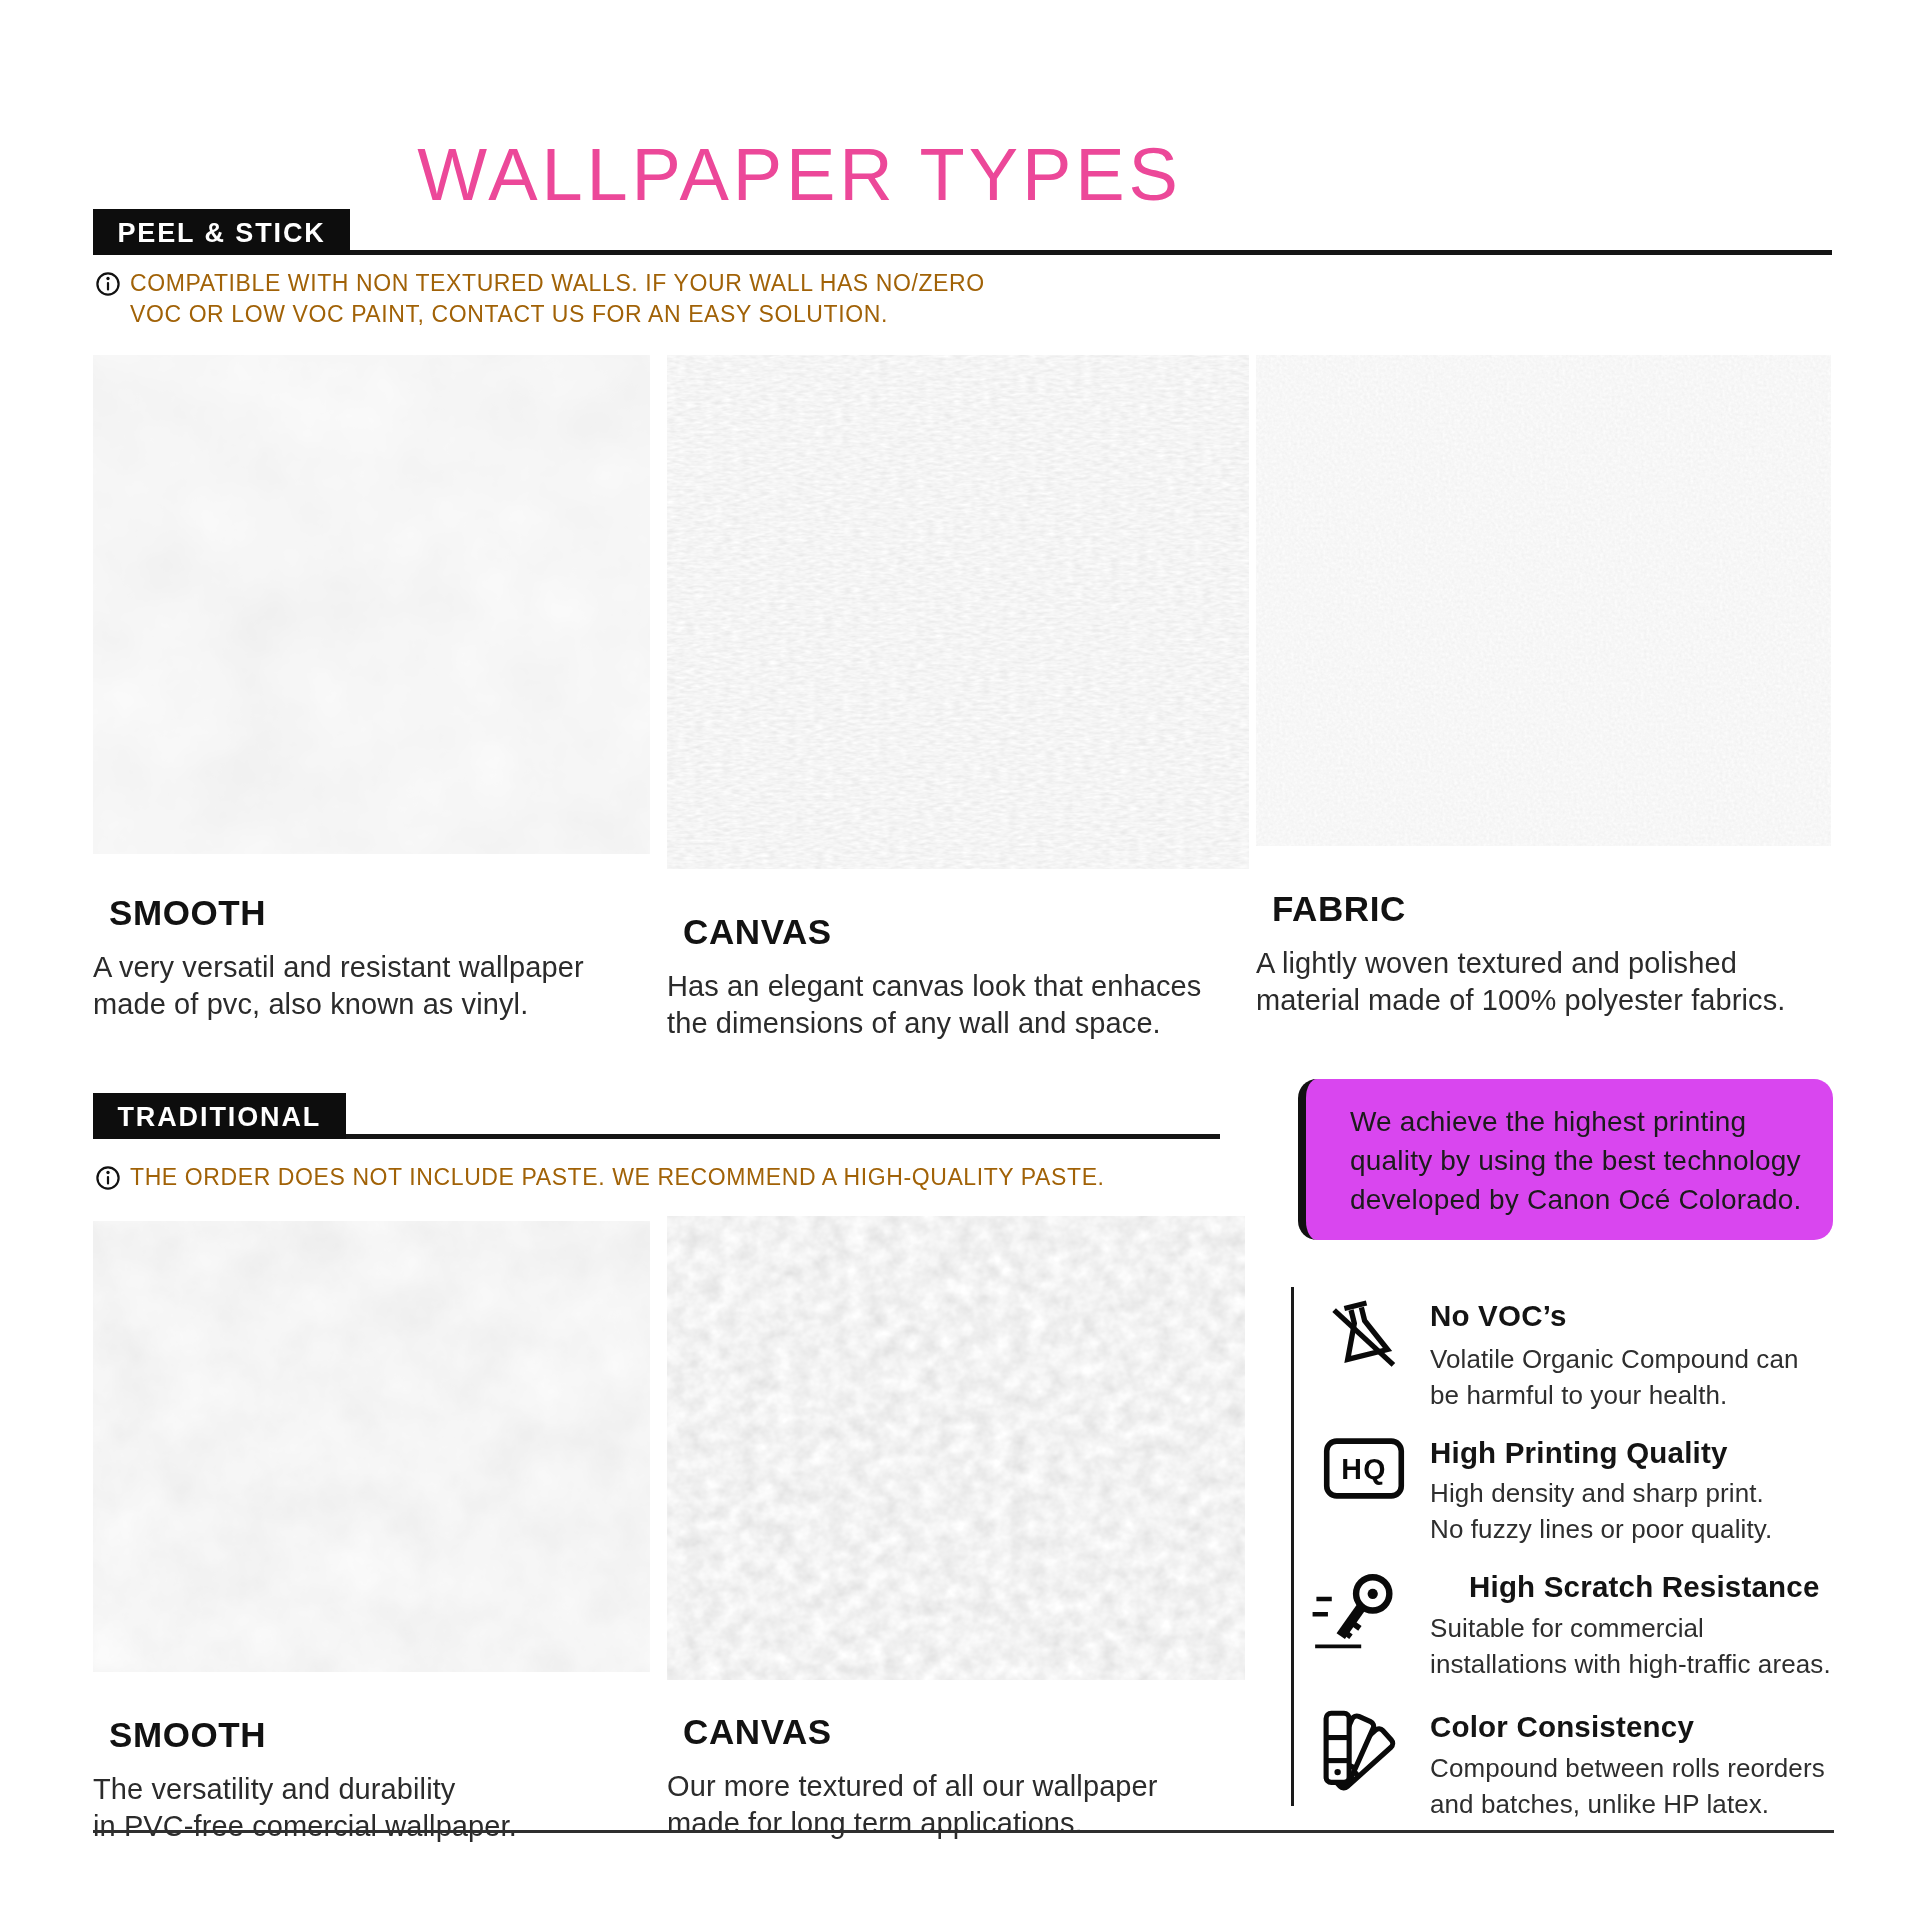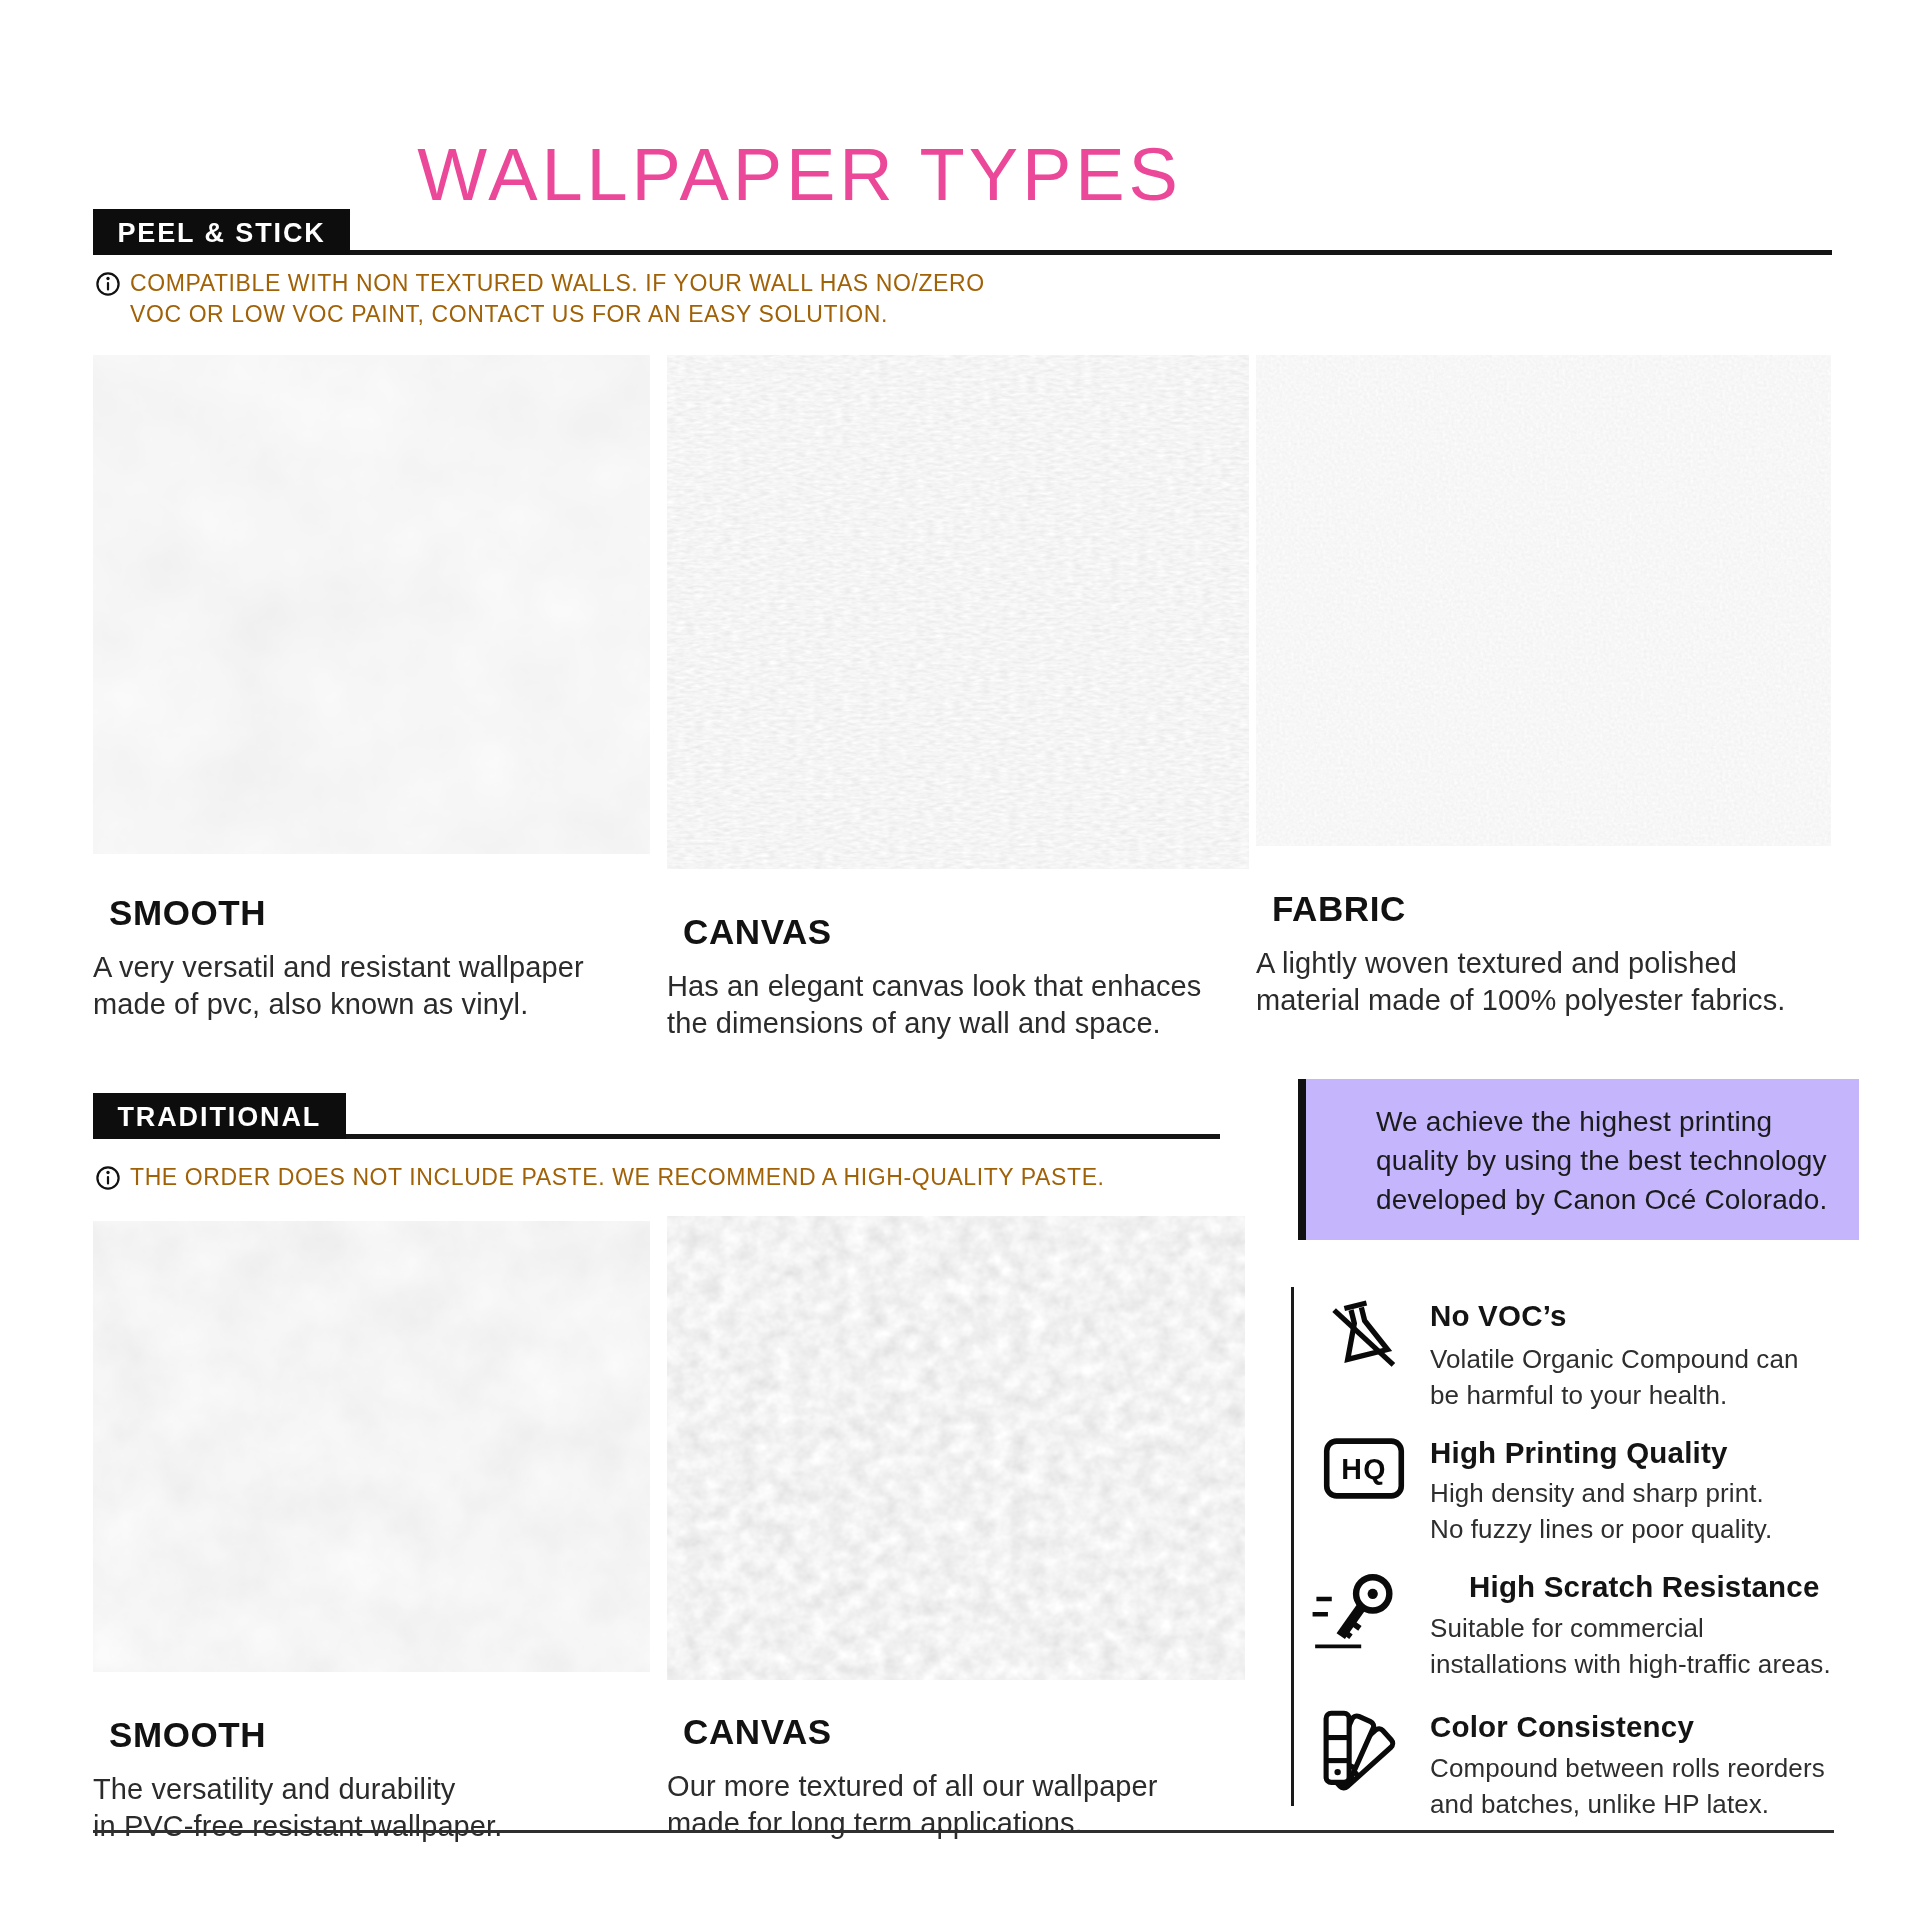--- a/index.html
+++ b/index.html
@@ -37,22 +37,23 @@
   .swatch svg{display:block;width:100%;height:100%;}
 
   
   .cap{width:578px;}
   .cap h3{margin:16px;font-size:35px;font-weight:600;letter-spacing:0.6px;color:#121212;}
   .cap p{margin:15.4px 0 0 0;font-size:29px;line-height:37px;font-weight:400;color:#2b2b2b;letter-spacing:0.1px;}
   .cap p span{display:block;}
 
   
   .qbox{
-    width:483px;height:138px;background:#c4b5fd;border-left:8.3px solid #111111;
-    padding:23px 0 0 70px;
+    width:483px;height:138px;background:#d946ef;border-left:8.3px solid #111111;
+    padding:23px 0 0 44px;
+    border-radius:19px;
   }
   .qbox div{font-size:28px;line-height:39px;color:#1b1b1b;letter-spacing:0.2px;}
 
   .vline{width:2.6px;background:#1a1a1a;}
 
   
   .feat-title{font-size:29.5px;font-weight:600;color:#141414;letter-spacing:0.2px;white-space:nowrap;}
   .feat-desc{font-size:26px;line-height:36px;color:#2e2e2e;letter-spacing:0.1px;}
   .feat-desc span{display:block;}
   .fic svg{display:block;width:100%;height:100%;}
@@ -203,21 +204,21 @@
     <svg viewBox="0 0 901 722" width="578" height="464">
         <rect width="100%" height="100%" fill="#eeeeee"></rect>
         <rect width="100%" height="100%" filter="url(#tex-tr-canvas)"></rect>
       </svg>
   </div>
 
   <div class="abs cap" style="left:93px;top:1699px;">
     <h3>SMOOTH</h3>
     <p>
       <span>The versatility and durability</span>
-      <span>in PVC-free resistant wallpaper.</span>
+      <span>in PVC-free comercial wallpaper.</span>
     </p>
   </div>
   <div class="abs cap" style="left:667px;top:1696px;">
     <h3>CANVAS</h3>
     <p>
       <span>Our more textured of all our wallpaper</span>
       <span>made for long term applications.</span>
     </p>
   </div>
 

